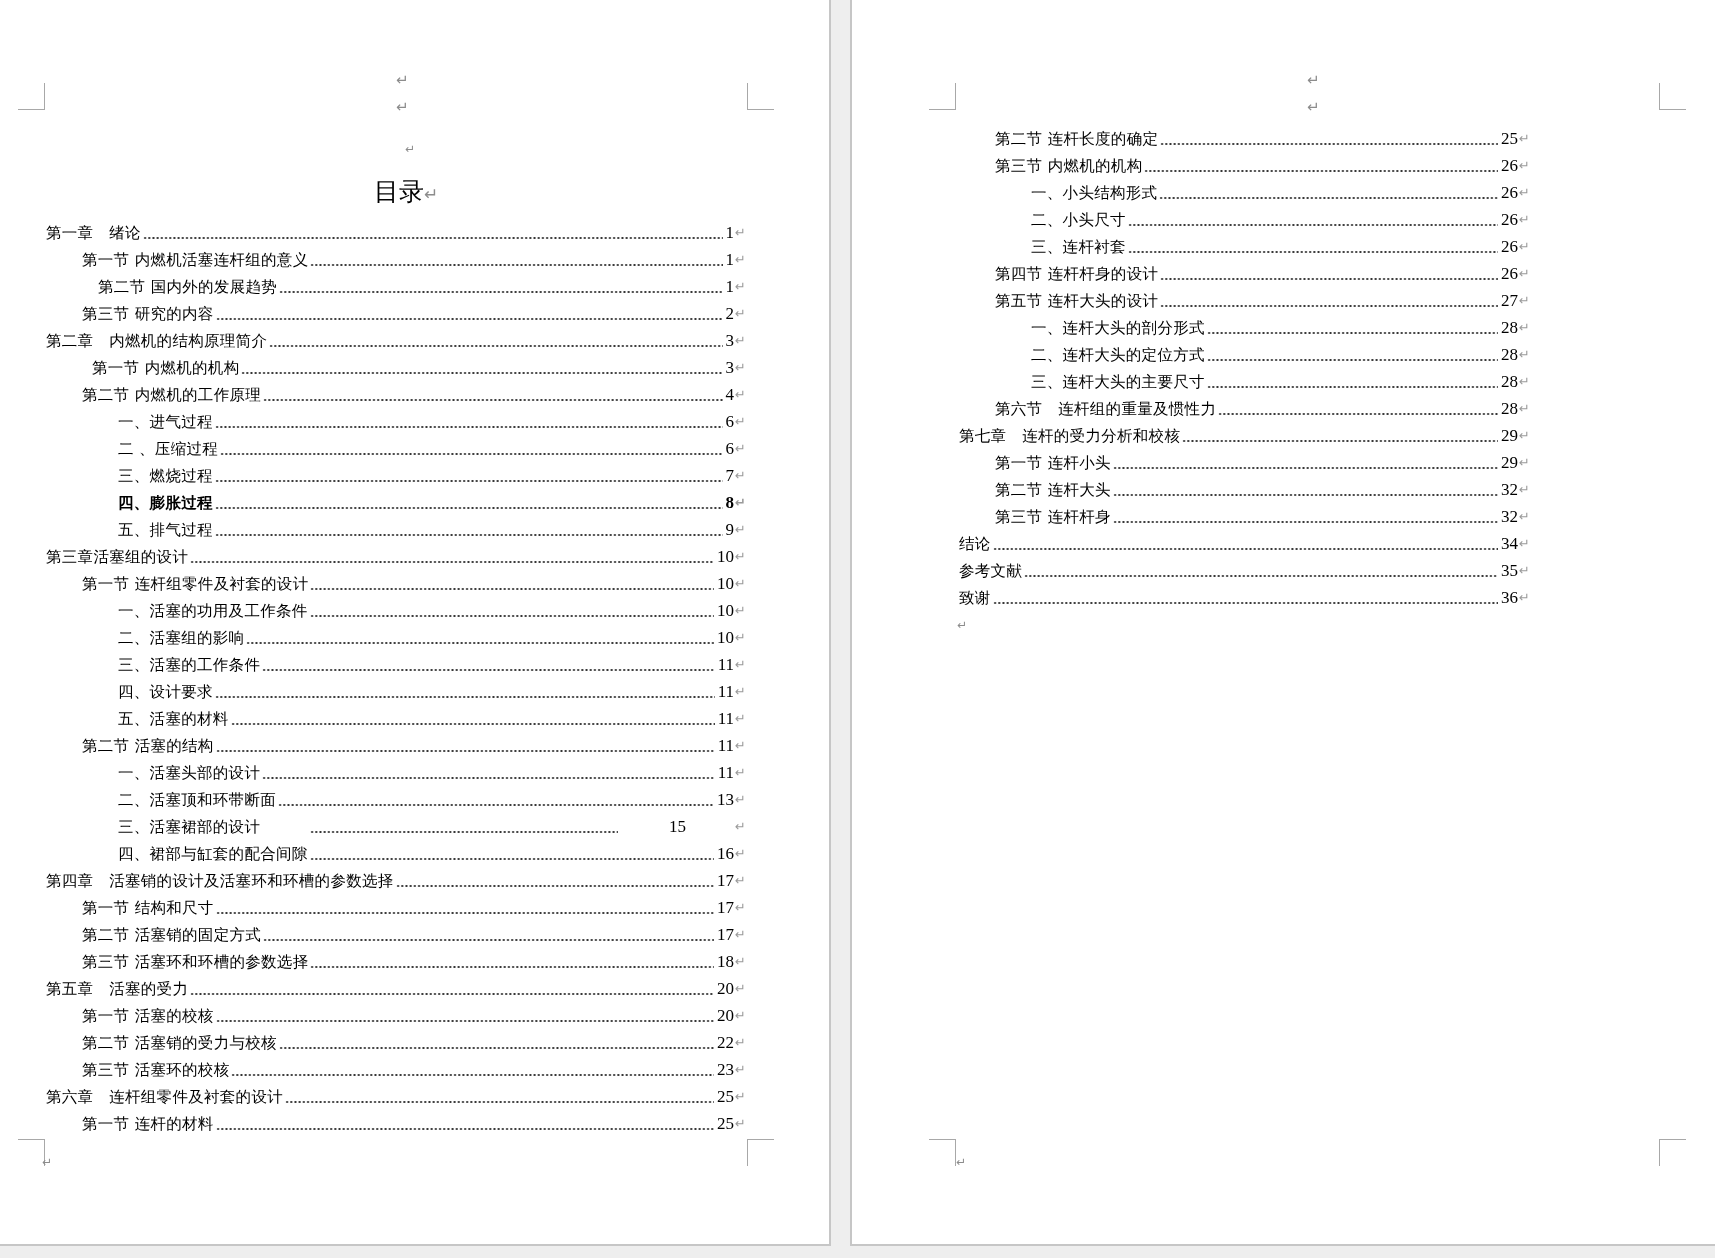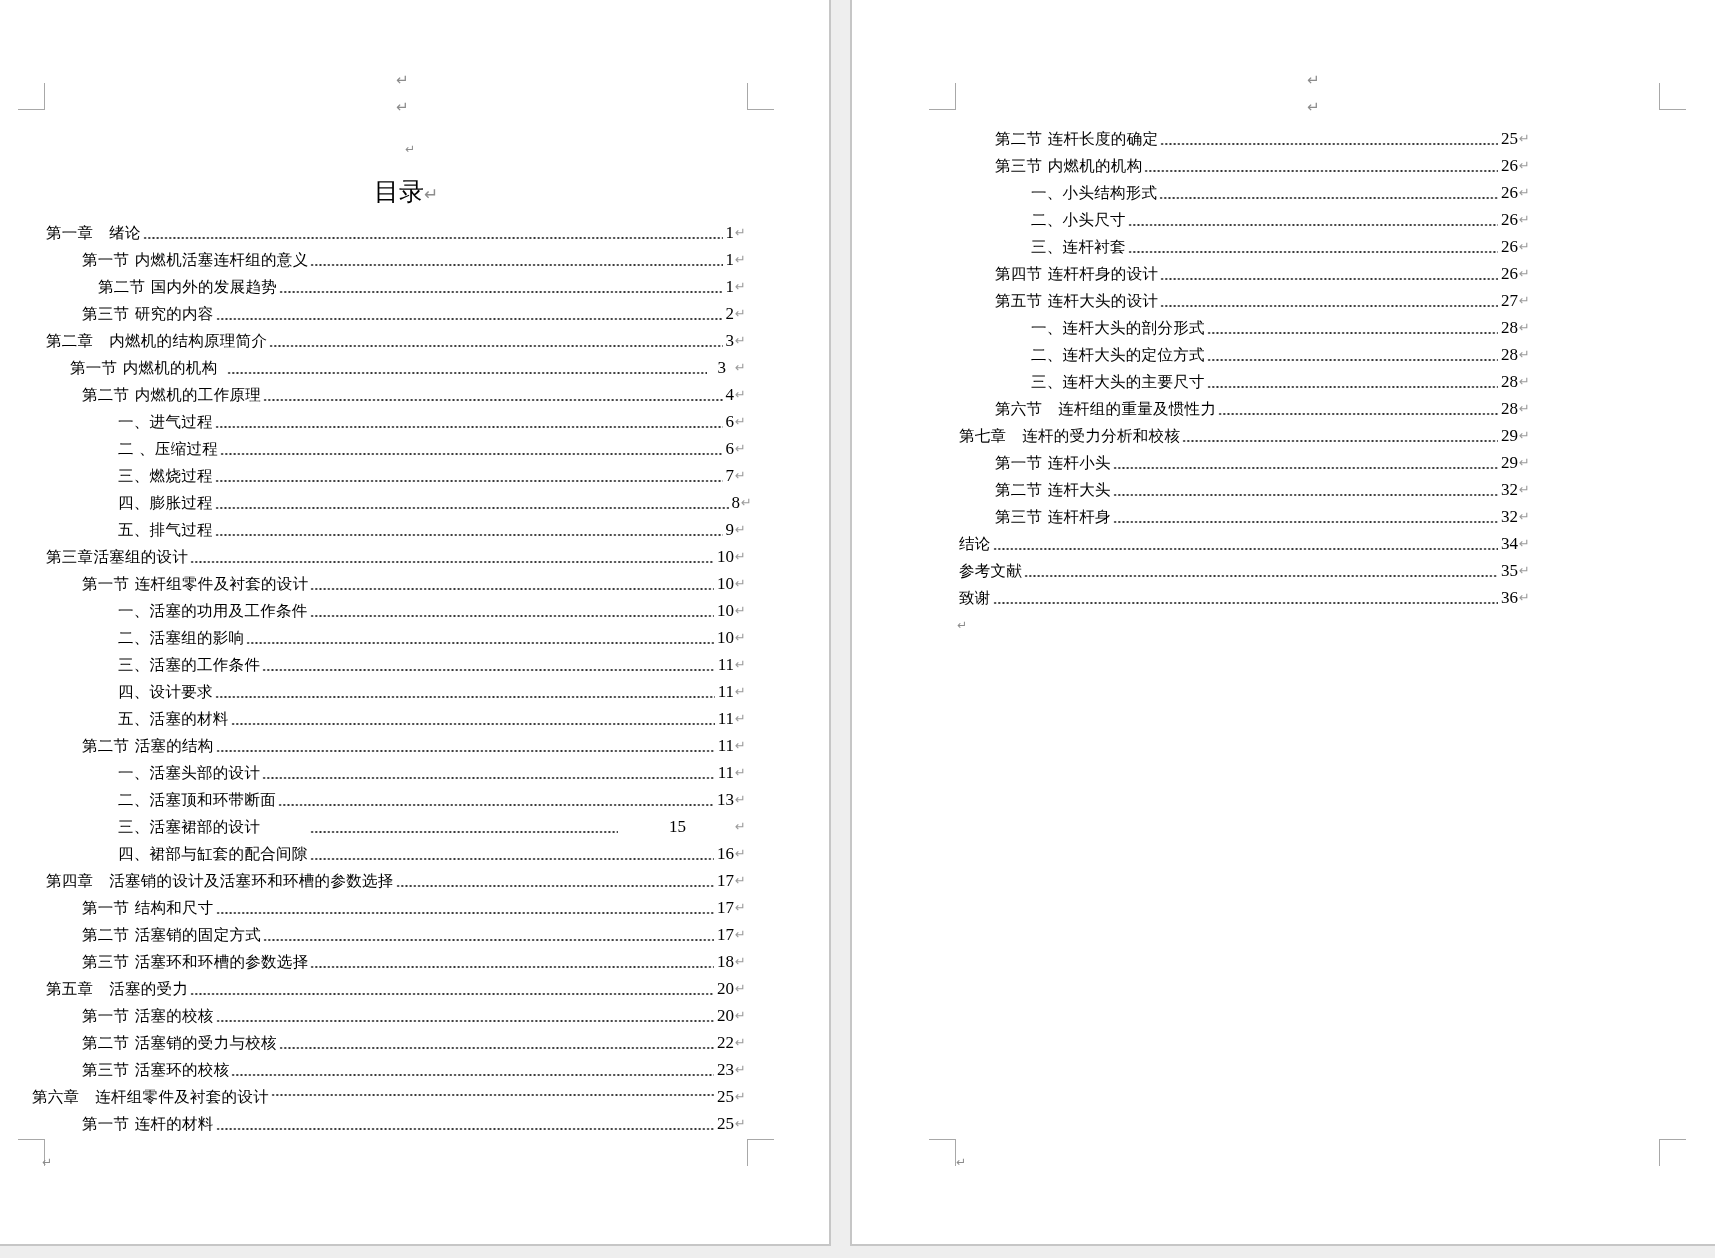--- a/index.html
+++ b/index.html
@@ -80,21 +80,21 @@
         <span class="leader"></span>
         <span class="pnum">2</span>
         <span class="ret">↵</span>
       </div>
       <div class="toc-row" style="top: 330px; left: 46px; right: 83px;">
         <span class="label">第二章　内燃机的结构原理简介</span>
         <span class="leader"></span>
         <span class="pnum">3</span>
         <span class="ret">↵</span>
       </div>
-      <div class="toc-row" style="top: 357px; left: 70px; right: 83px; gap: 8px;">
+      <div class="toc-row" style="top: 357px; left: 92px; right: 83px;">
         <span class="label">第一节  内燃机的机构</span>
         <span class="leader"></span>
         <span class="pnum">3</span>
         <span class="ret">↵</span>
       </div>
       <div class="toc-row" style="top: 384px; left: 82px; right: 83px;">
         <span class="label">第二节  内燃机的工作原理</span>
         <span class="leader"></span>
         <span class="pnum">4</span>
         <span class="ret">↵</span>
@@ -110,21 +110,21 @@
         <span class="leader"></span>
         <span class="pnum">6</span>
         <span class="ret">↵</span>
       </div>
       <div class="toc-row" style="top: 465px; left: 118px; right: 83px;">
         <span class="label">三、燃烧过程</span>
         <span class="leader"></span>
         <span class="pnum">7</span>
         <span class="ret">↵</span>
       </div>
-      <div class="toc-row" style="top: 492px; left: 118px; right: 77px;">
+      <div class="toc-row" style="top: 492px; left: 118px; right: 83px; font-weight: bold;">
         <span class="label">四、膨胀过程</span>
         <span class="leader"></span>
         <span class="pnum">8</span>
         <span class="ret">↵</span>
       </div>
       <div class="toc-row" style="top: 519px; left: 118px; right: 83px;">
         <span class="label">五、排气过程</span>
         <span class="leader"></span>
         <span class="pnum">9</span>
         <span class="ret">↵</span>
@@ -242,21 +242,21 @@
         <span class="leader"></span>
         <span class="pnum">22</span>
         <span class="ret">↵</span>
       </div>
       <div class="toc-row" style="top: 1059px; left: 82px; right: 83px;">
         <span class="label">第三节  活塞环的校核</span>
         <span class="leader"></span>
         <span class="pnum">23</span>
         <span class="ret">↵</span>
       </div>
-      <div class="toc-row" style="top: 1086px; left: 32px; right: 83px; align-items: center;">
+      <div class="toc-row" style="top: 1086px; left: 46px; right: 83px;">
         <span class="label">第六章　连杆组零件及衬套的设计</span>
         <span class="leader"></span>
         <span class="pnum">25</span>
         <span class="ret">↵</span>
       </div>
       <div class="toc-row" style="top: 1113px; left: 82px; right: 83px;">
         <span class="label">第一节  连杆的材料</span>
         <span class="leader"></span>
         <span class="pnum">25</span>
         <span class="ret">↵</span>

